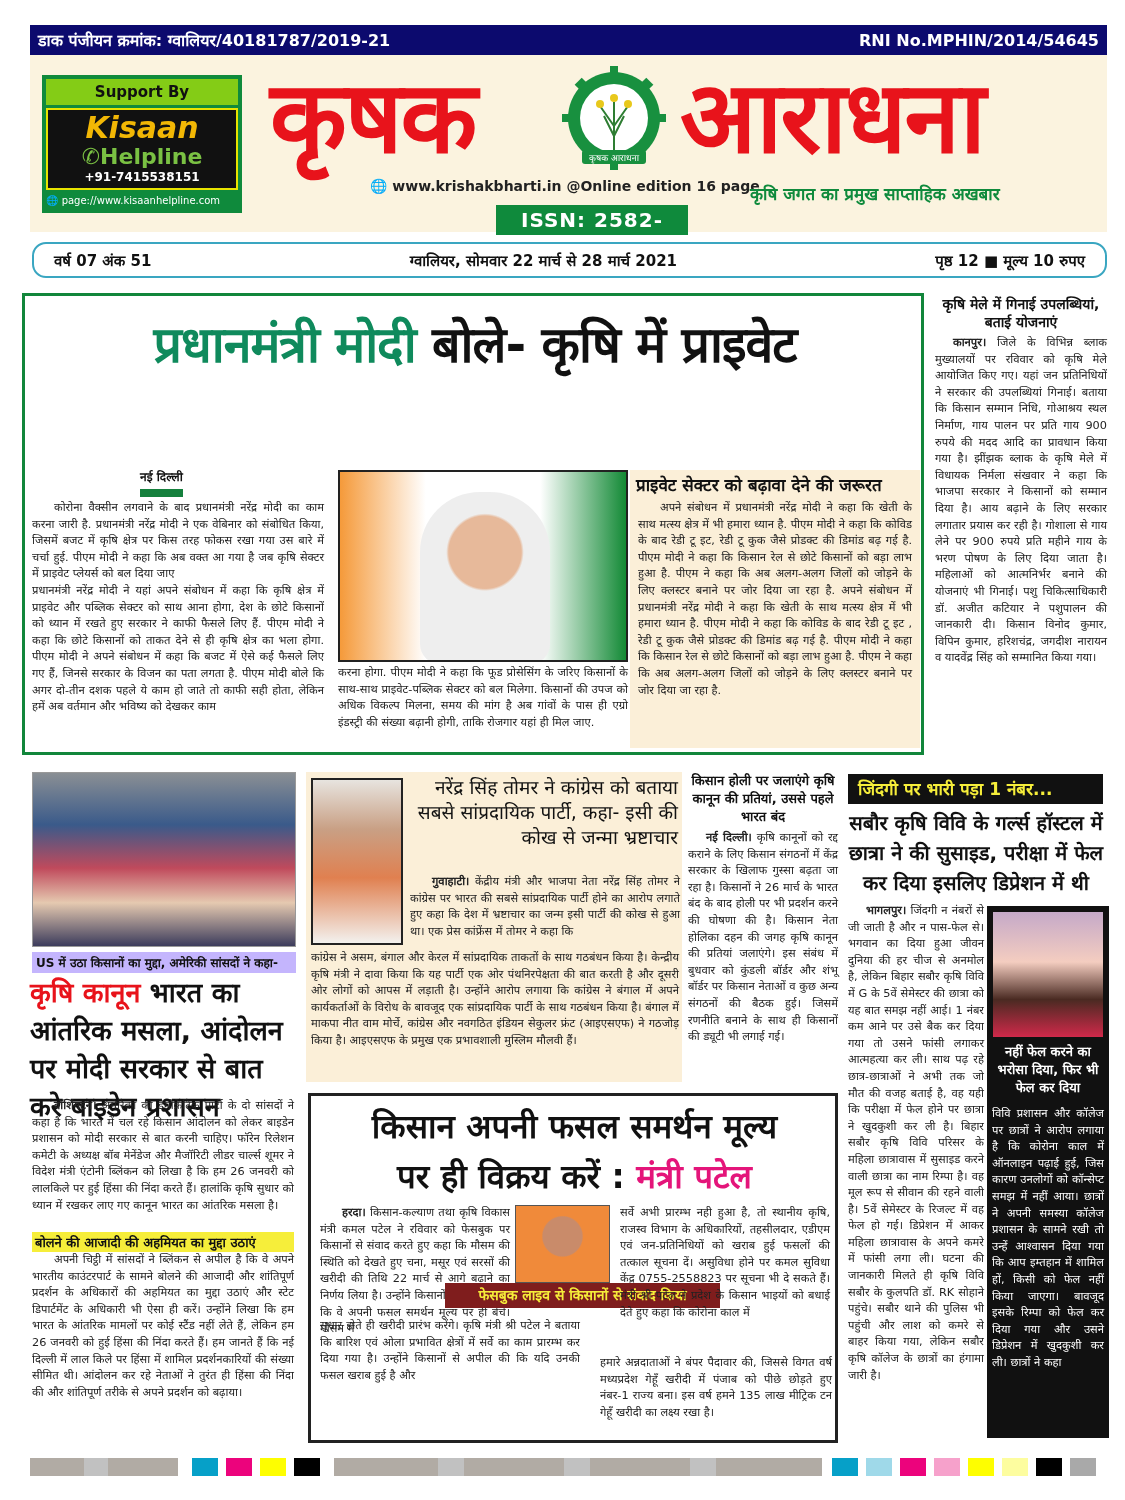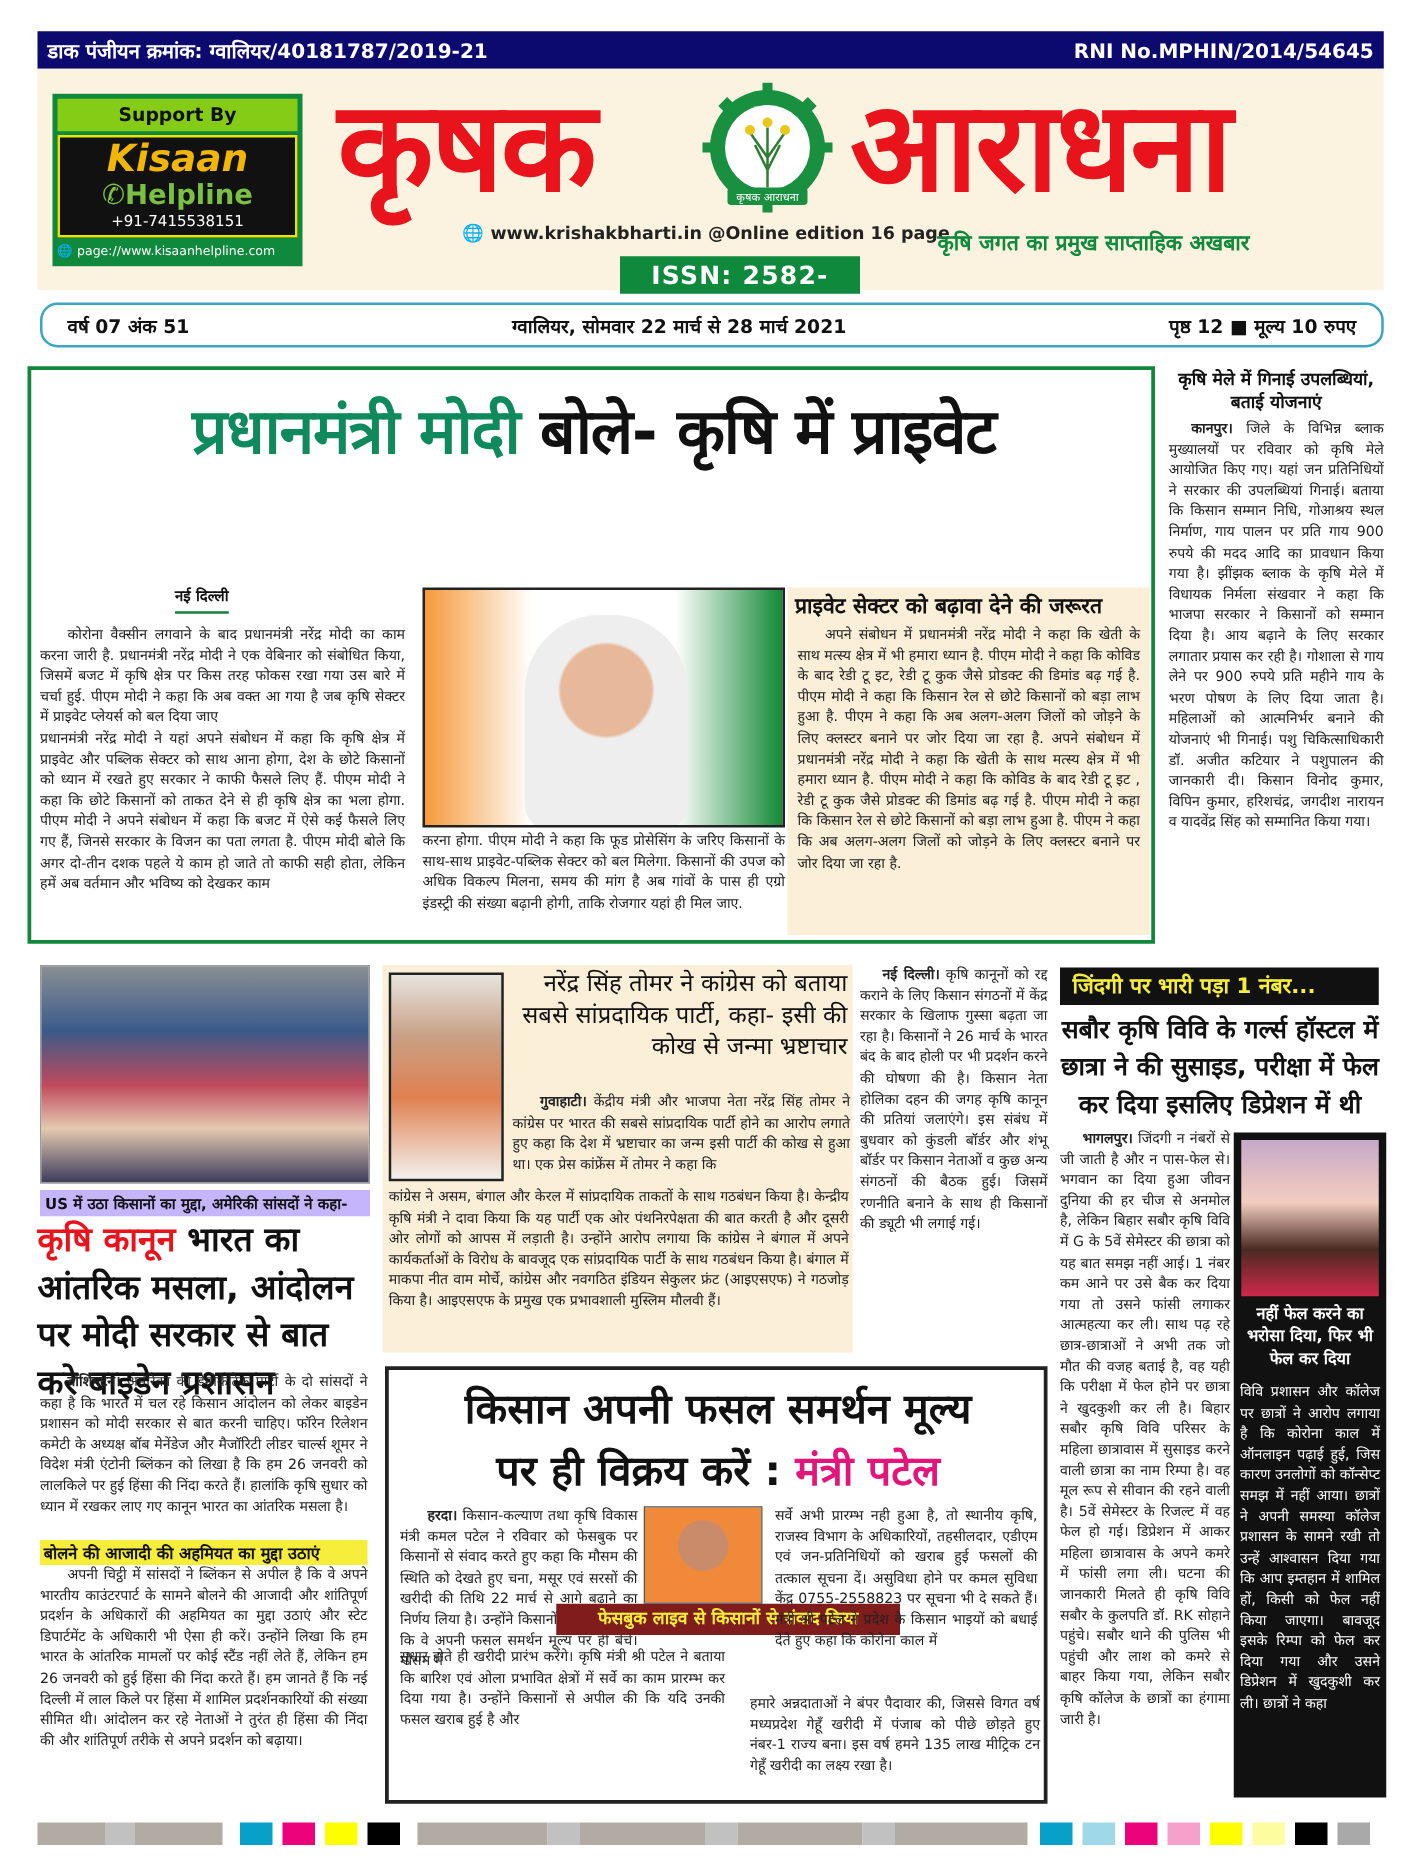--- a/index.html
+++ b/index.html
@@ -6,33 +6,33 @@
 html,body{width:1125px;height:1500px;background:#fff;overflow:hidden}
 body{position:relative;font-family:"DejaVu Sans","Liberation Sans",sans-serif;color:#111}
 .abs{position:absolute}
 .topbar{left:30px;top:25px;width:1077px;height:30px;background:#0c0a6e;color:#fff;font-size:16px;font-weight:bold;display:flex;justify-content:space-between;align-items:center;padding:0 8px}
 .masthead{left:30px;top:55px;width:1077px;height:177px;background:#fbf3df}
 .support{left:42px;top:75px;width:200px;height:138px;background:#0f8a3c;padding:4px}
 .support .sb{background:#84cc16;text-align:center;font-weight:bold;font-size:15px;height:26px;line-height:26px}
 .support .ks{background:#111;border:2px solid #e8e400;margin-top:3px;height:82px;text-align:center}
 .support .ks .k1{color:#f2b705;font-size:30px;font-weight:bold;font-style:italic;line-height:36px}
 .support .ks .k2{color:#7ac143;font-size:22px;font-weight:bold;line-height:22px}
-.support .ks .k3{color:#fff;font-size:12px;font-weight:normal;line-height:18px}
+.support .ks .k3{color:#fff;font-size:12px;font-weight:bold;line-height:18px}
 .support .url{color:#fff;font-size:10px;padding-top:5px;white-space:nowrap}
 .title-l{left:270px;top:58px;font-size:100px;font-weight:bold;color:#e8131b;line-height:120px;font-family:"DejaVu Sans",sans-serif;letter-spacing:-2px}
 .title-r{left:680px;top:58px;font-size:100px;font-weight:bold;color:#e8131b;line-height:120px;letter-spacing:-2px}
 .logo{left:560px;top:66px;width:108px;height:108px}
 .web{left:370px;top:178px;font-size:14px;font-weight:bold;color:#222;white-space:nowrap}
 .tagline{left:750px;top:182px;font-size:17px;font-weight:bold;color:#0f8a3c;white-space:nowrap}
 .issn{left:496px;top:205px;width:192px;height:30px;background:#0f8a3c;color:#fff;font-size:20px;font-weight:bold;text-align:center;line-height:30px;letter-spacing:1px}
 .infobar{left:32px;top:242px;width:1075px;height:36px;border:2px solid #3aa6c1;border-radius:14px;display:flex;justify-content:space-between;align-items:center;padding:0 20px;font-size:15px;font-weight:bold}
 .lead{left:22px;top:293px;width:902px;height:462px;border:3px solid #12863b}
 .headline{left:30px;top:313px;width:890px;text-align:center;font-size:50px;font-weight:bold;line-height:64px;letter-spacing:-1px}
 .headline .g{color:#0f8a5c}
-.dateline{left:140px;top:468px;font-size:12px;font-weight:bold;border-bottom:2px solid #15803d;padding-bottom:4px}
+.dateline{left:140px;top:468px;font-size:12px;font-weight:bold;border-bottom:8px solid #15803d;padding-bottom:4px}
 .body{font-size:11.3px;line-height:16.6px;text-align:justify;color:#222}
 .lead-c1{left:32px;top:500px;width:292px}
 .photo-modi{left:338px;top:470px;width:290px;height:192px;background:linear-gradient(90deg,#f59a3a 0,#fff 30%,#fff 70%,#138a36 100%);border:2px solid #222;overflow:hidden}
 .photo-modi .face{position:absolute;left:80px;top:20px;width:130px;height:172px;border-radius:60px 60px 20px 20px;background:radial-gradient(circle at 50% 35%,#e7b99a 0 28%,#eee 30% 100%)}
 .lead-c2{left:338px;top:665px;width:290px}
 .boxpriv{left:630px;top:470px;width:290px;height:278px;background:#fbefd8}
 .boxpriv h3{font-size:17px;font-weight:bold;padding:4px 6px;line-height:22px;white-space:nowrap}
 .boxpriv .body{padding:0 8px}
 .sidebar-r{left:935px;top:295px;width:172px}
 .sidebar-r h3{font-size:14px;text-align:center;line-height:18px;font-weight:bold;margin-bottom:4px}
@@ -150,20 +150,21 @@
 <div class="abs yelhead">बोलने की आजादी की अहमियत का मुद्दा उठाएं</div>
 <div class="abs body us-b2" style="text-indent:22px">अपनी चिट्ठी में सांसदों ने ब्लिंकन से अपील है कि वे अपने भारतीय काउंटरपार्ट के सामने बोलने की आजादी और शांतिपूर्ण प्रदर्शन के अधिकारों की अहमियत का मुद्दा उठाएं और स्टेट डिपार्टमेंट के अधिकारी भी ऐसा ही करें। उन्होंने लिखा कि हम भारत के आंतरिक मामलों पर कोई स्टैंड नहीं लेते हैं, लेकिन हम 26 जनवरी को हुई हिंसा की निंदा करते हैं। हम जानते हैं कि नई दिल्ली में लाल किले पर हिंसा में शामिल प्रदर्शनकारियों की संख्या सीमित थी। आंदोलन कर रहे नेताओं ने तुरंत ही हिंसा की निंदा की और शांतिपूर्ण तरीके से अपने प्रदर्शन को बढ़ाया।</div>
 
 <div class="abs tomar"></div>
 <div class="abs tomar-ph"></div>
 <div class="abs tomar-h">नरेंद्र सिंह तोमर ने कांग्रेस को बताया सबसे सांप्रदायिक पार्टी, कहा- इसी की कोख से जन्मा भ्रष्टाचार</div>
 <div class="abs body tomar-b1" style="text-indent:22px"><b>गुवाहाटी।</b><span> केंद्रीय मंत्री और भाजपा नेता नरेंद्र सिंह तोमर ने कांग्रेस पर भारत की सबसे सांप्रदायिक पार्टी होने का आरोप लगाते हुए कहा कि देश में भ्रष्टाचार का जन्म इसी पार्टी की कोख से हुआ था। एक प्रेस कांफ्रेंस में तोमर ने कहा कि</span></div>
 <div class="abs body tomar-b2">कांग्रेस ने असम, बंगाल और केरल में सांप्रदायिक ताकतों के साथ गठबंधन किया है। केन्द्रीय कृषि मंत्री ने दावा किया कि यह पार्टी एक ओर पंथनिरपेक्षता की बात करती है और दूसरी ओर लोगों को आपस में लड़ाती है। उन्होंने आरोप लगाया कि कांग्रेस ने बंगाल में अपने कार्यकर्ताओं के विरोध के बावजूद एक सांप्रदायिक पार्टी के साथ गठबंधन किया है। बंगाल में माकपा नीत वाम मोर्चे, कांग्रेस और नवगठित इंडियन सेकुलर फ्रंट (आइएसएफ) ने गठजोड़ किया है। आइएसएफ के प्रमुख एक प्रभावशाली मुस्लिम मौलवी हैं।</div>
 
 <div class="abs holi">
+  <h3>किसान होली पर जलाएंगे कृषि कानून की प्रतियां, उससे पहले भारत बंद</h3>
   <div class="body" style="text-indent:18px"><b>नई दिल्ली।</b><span> कृषि कानूनों को रद्द कराने के लिए किसान संगठनों में केंद्र सरकार के खिलाफ गुस्सा बढ़ता जा रहा है। किसानों ने 26 मार्च के भारत बंद के बाद होली पर भी प्रदर्शन करने की घोषणा की है। किसान नेता होलिका दहन की जगह कृषि कानून की प्रतियां जलाएंगे। इस संबंध में बुधवार को कुंडली बॉर्डर और शंभू बॉर्डर पर किसान नेताओं व कुछ अन्य संगठनों की बैठक हुई। जिसमें रणनीति बनाने के साथ ही किसानों की ड्यूटी भी लगाई गई।</span></div>
 </div>
 
 <div class="abs zin-bar">जिंदगी पर भारी पड़ा 1 नंबर...</div>
 <div class="abs zin-h">सबौर कृषि विवि के गर्ल्स हॉस्टल में छात्रा ने की सुसाइड, परीक्षा में फेल कर दिया इसलिए डिप्रेशन में थी</div>
 <div class="abs body zin-b1" style="text-indent:18px"><b>भागलपुर।</b><span> जिंदगी न नंबरों से जी जाती है और न पास-फेल से। भगवान का दिया हुआ जीवन दुनिया की हर चीज से अनमोल है, लेकिन बिहार सबौर कृषि विवि में G के 5वें सेमेस्टर की छात्रा को यह बात समझ नहीं आई। 1 नंबर कम आने पर उसे बैक कर दिया गया तो उसने फांसी लगाकर आत्महत्या कर ली। साथ पढ़ रहे छात्र-छात्राओं ने अभी तक जो मौत की वजह बताई है, वह यही कि परीक्षा में फेल होने पर छात्रा ने खुदकुशी कर ली है। बिहार सबौर कृषि विवि परिसर के महिला छात्रावास में सुसाइड करने वाली छात्रा का नाम रिम्पा है। वह मूल रूप से सीवान की रहने वाली है। 5वें सेमेस्टर के रिजल्ट में वह फेल हो गई। डिप्रेशन में आकर महिला छात्रावास के अपने कमरे में फांसी लगा ली। घटना की जानकारी मिलते ही कृषि विवि सबौर के कुलपति डॉ. RK सोहाने पहुंचे। सबौर थाने की पुलिस भी पहुंची और लाश को कमरे से बाहर किया गया, लेकिन सबौर कृषि कॉलेज के छात्रों का हंगामा जारी है।</span></div>
 <div class="abs zin-box">
   <div class="ph"></div>
   <div class="cap">नहीं फेल करने का भरोसा दिया, फिर भी फेल कर दिया</div>
   <div class="body">विवि प्रशासन और कॉलेज पर छात्रों ने आरोप लगाया है कि कोरोना काल में ऑनलाइन पढ़ाई हुई, जिस कारण उनलोगों को कॉन्सेप्ट समझ में नहीं आया। छात्रों ने अपनी समस्या कॉलेज प्रशासन के सामने रखी तो उन्हें आश्वासन दिया गया कि आप इम्तहान में शामिल हों, किसी को फेल नहीं किया जाएगा। बावजूद इसके रिम्पा को फेल कर दिया गया और उसने डिप्रेशन में खुदकुशी कर ली। छात्रों ने कहा</div>

